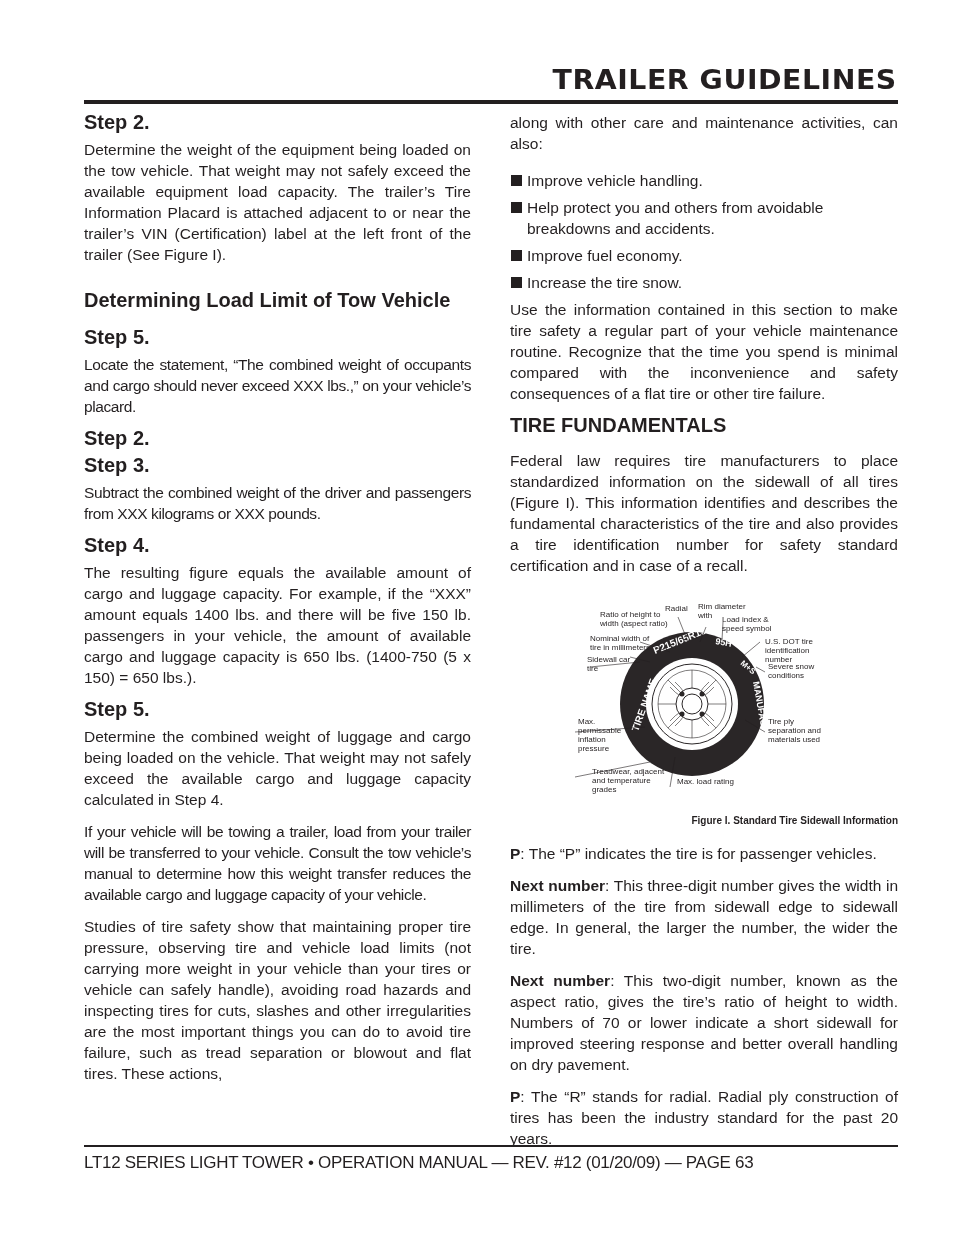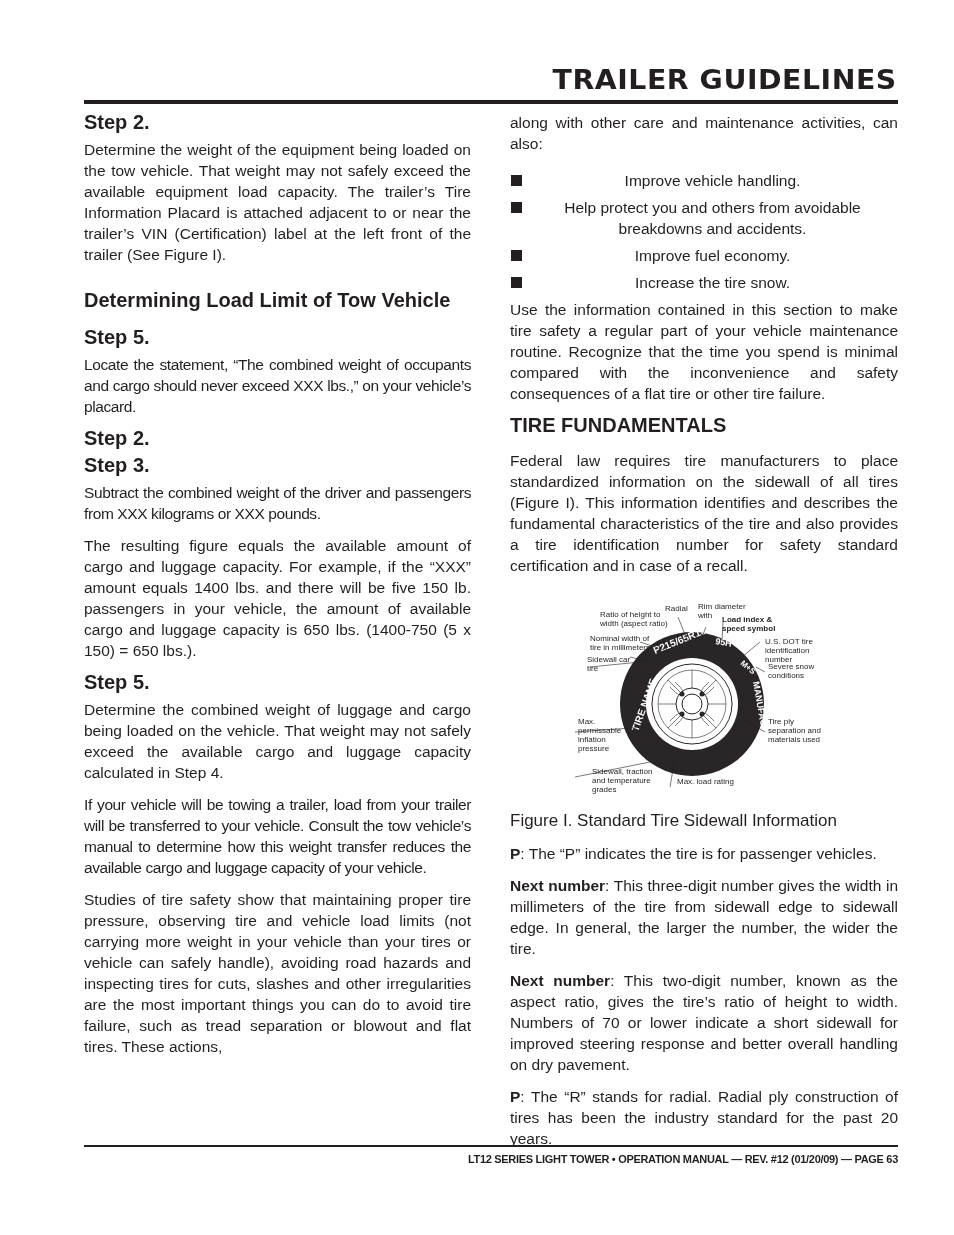--- a/index.html
+++ b/index.html
@@ -5,44 +5,45 @@
   html, body { margin: 0; padding: 0; background: #fff; }
   body { width: 954px; height: 1235px; position: relative; font-family: "Liberation Sans", sans-serif; color: #231f20; }
   .title { position: absolute; right: 57px; top: 64px; font-size: 27px; font-weight: 900; letter-spacing: 0.5px; font-family: "DejaVu Sans", sans-serif; transform: scaleX(1.05); transform-origin: right; }
   .top-rule { position: absolute; left: 84px; right: 56px; top: 100px; height: 4px; background: #231f20; }
   .col { position: absolute; top: 112px; font-size: 15.5px; line-height: 21px; }
   .col-left { left: 84px; width: 387px; }
   .col-right { left: 510px; width: 388px; }
   .h { font-weight: bold; font-size: 20px; margin: 0 0 6px 0; }
   .p { margin: 0 0 11px 0; text-align: justify; }
   .cond { letter-spacing: -0.4px; }
-  .bullets { list-style: none; padding: 0; margin: 16px 0 6px 0; text-align: center; }
+  .bullets { list-style: none; padding: 0; margin: 16px 0 6px 0; }
   .bullets li { position: relative; padding-left: 17px; margin-bottom: 6px; }
   .bullets li::before { content: ""; position: absolute; left: 1px; top: 5px; width: 11px; height: 11px; background: #231f20; }
   .figure { position: relative; width: 388px; height: 200px; margin: 26px 0 8px 0; }
-  .fig-caption { text-align: left; font-weight: normal; font-size: 17px; margin: 6px 0 12px 0; }
+  .fig-caption { text-align: right; font-weight: bold; font-size: 10px; margin: 6px 0 12px 0; }
   .lbl { position: absolute; font-size: 8px; line-height: 9px; color: #231f20; }
   .bottom-rule { position: absolute; left: 84px; right: 56px; top: 1145px; height: 2px; background: #231f20; }
-  .footer { position: absolute; left: 84px; right: 56px; top: 1153px; text-align: right; font-weight: bold; font-size: 11px; letter-spacing: -0.3px; }
+  .footer { position: absolute; left: 84px; right: 56px; top: 1153px; text-align: left; font-weight: normal; font-size: 17px; letter-spacing: -0.3px; }
 </style>
 </head>
 <body>
 
 <div class="title">TRAILER GUIDELINES</div>
 <div class="top-rule"></div>
 
 <div class="col col-left">
   <div class="h">Step 2.</div>
   <p class="p">Determine the weight of the equipment being loaded on the tow vehicle. That weight may not safely exceed the available equipment load capacity. The trailer’s Tire Information Placard is attached adjacent to or near the trailer’s VIN (Certification) label at the left front of the trailer (See Figure I).</p>
   <div class="h" style="margin-top:25px;">Determining Load Limit of Tow Vehicle</div>
   <div class="h" style="margin-top:16px;">Step 5.</div>
   <p class="p cond">Locate the statement, “The combined weight of occupants and cargo should never exceed XXX lbs.,” on your vehicle’s placard.</p>
   <div class="h">Step 2.</div>
   <div class="h">Step 3.</div>
   <p class="p cond">Subtract the combined weight of the driver and passengers from XXX kilograms or XXX pounds.</p>
+  <div class="h">Step 4.</div>
   <p class="p">The resulting figure equals the available amount of cargo and luggage capacity. For example, if the “XXX” amount equals 1400 lbs. and there will be five 150 lb. passengers in your vehicle, the amount of available cargo and luggage capacity is 650 lbs. (1400-750 (5 x 150) = 650 lbs.).</p>
   <div class="h">Step 5.</div>
   <p class="p">Determine the combined weight of luggage and cargo being loaded on the vehicle. That weight may not safely exceed the available cargo and luggage capacity calculated in Step 4.</p>
   <p class="p cond">If your vehicle will be towing a trailer, load from your trailer will be transferred to your vehicle. Consult the tow vehicle’s manual to determine how this weight transfer reduces the available cargo and luggage capacity of your vehicle.</p>
   <p class="p">Studies of tire safety show that maintaining proper tire pressure, observing tire and vehicle load limits (not carrying more weight in your vehicle than your tires or vehicle can safely handle), avoiding road hazards and inspecting tires for cuts, slashes and other irregularities are the most important things you can do to avoid tire failure, such as tread separation or blowout and flat tires. These actions,</p>
 </div>
 
 <div class="col col-right">
   <p class="p">along with other care and maintenance activities, can also:</p>
   <ul class="bullets">
@@ -87,28 +88,28 @@
           <line x1="255" y1="70" x2="246" y2="65"></line>
         <line x1="65" y1="130" x2="135" y2="125"></line>
           <line x1="255" y1="130" x2="235" y2="118"></line>
         <line x1="65" y1="175" x2="140" y2="160"></line>
           <line x1="160" y1="185" x2="165" y2="155"></line>
       </g>
     </svg>
     <div class="lbl" style="left:90px;top:8px;width:70px;">Ratio of height to width (aspect ratio)</div>
     <div class="lbl" style="left:155px;top:2px;">Radial</div>
     <div class="lbl" style="left:188px;top:0px;width:50px;">Rim diameter with</div>
-    <div class="lbl" style="left:212px;top:13px;width:60px;font-weight:bold;">Load index &amp; speed symbol</div>
+    <div class="lbl" style="left:212px;top:13px;width:60px;">Load index &amp; speed symbol</div>
     <div class="lbl" style="left:80px;top:32px;width:70px;">Nominal width of tire in millimeters</div>
     <div class="lbl" style="left:255px;top:35px;width:70px;">U.S. DOT tire identification number</div>
     <div class="lbl" style="left:77px;top:53px;width:50px;">Sidewall car tire</div>
     <div class="lbl" style="left:258px;top:60px;width:60px;">Severe snow conditions</div>
     <div class="lbl" style="left:68px;top:115px;width:55px;">Max. permissable inflation pressure</div>
     <div class="lbl" style="left:258px;top:115px;width:60px;">Tire ply separation and materials used</div>
-    <div class="lbl" style="left:82px;top:165px;width:75px;">Sidewall, traction and temperature grades</div>
+    <div class="lbl" style="left:82px;top:165px;width:75px;">Treadwear, adjacent and temperature grades</div>
     <div class="lbl" style="left:167px;top:175px;">Max. load rating</div>
   </div>
   <div class="fig-caption">Figure I. Standard Tire Sidewall Information</div>
 
   <p class="p"><b>P</b><span>: The “P” indicates the tire is for passenger vehicles.</span></p>
   <p class="p"><b>Next number</b><span>: This three-digit number gives the width in millimeters of the tire from sidewall edge to sidewall edge. In general, the larger the number, the wider the tire.</span></p>
   <p class="p"><b>Next number</b><span>: This two-digit number, known as the aspect ratio, gives the tire’s ratio of height to width. Numbers of 70 or lower indicate a short sidewall for improved steering response and better overall handling on dry pavement.</span></p>
   <p class="p"><b>P</b><span>: The “R” stands for radial. Radial ply construction of tires has been the industry standard for the past 20 years.</span></p>
 </div>
 

